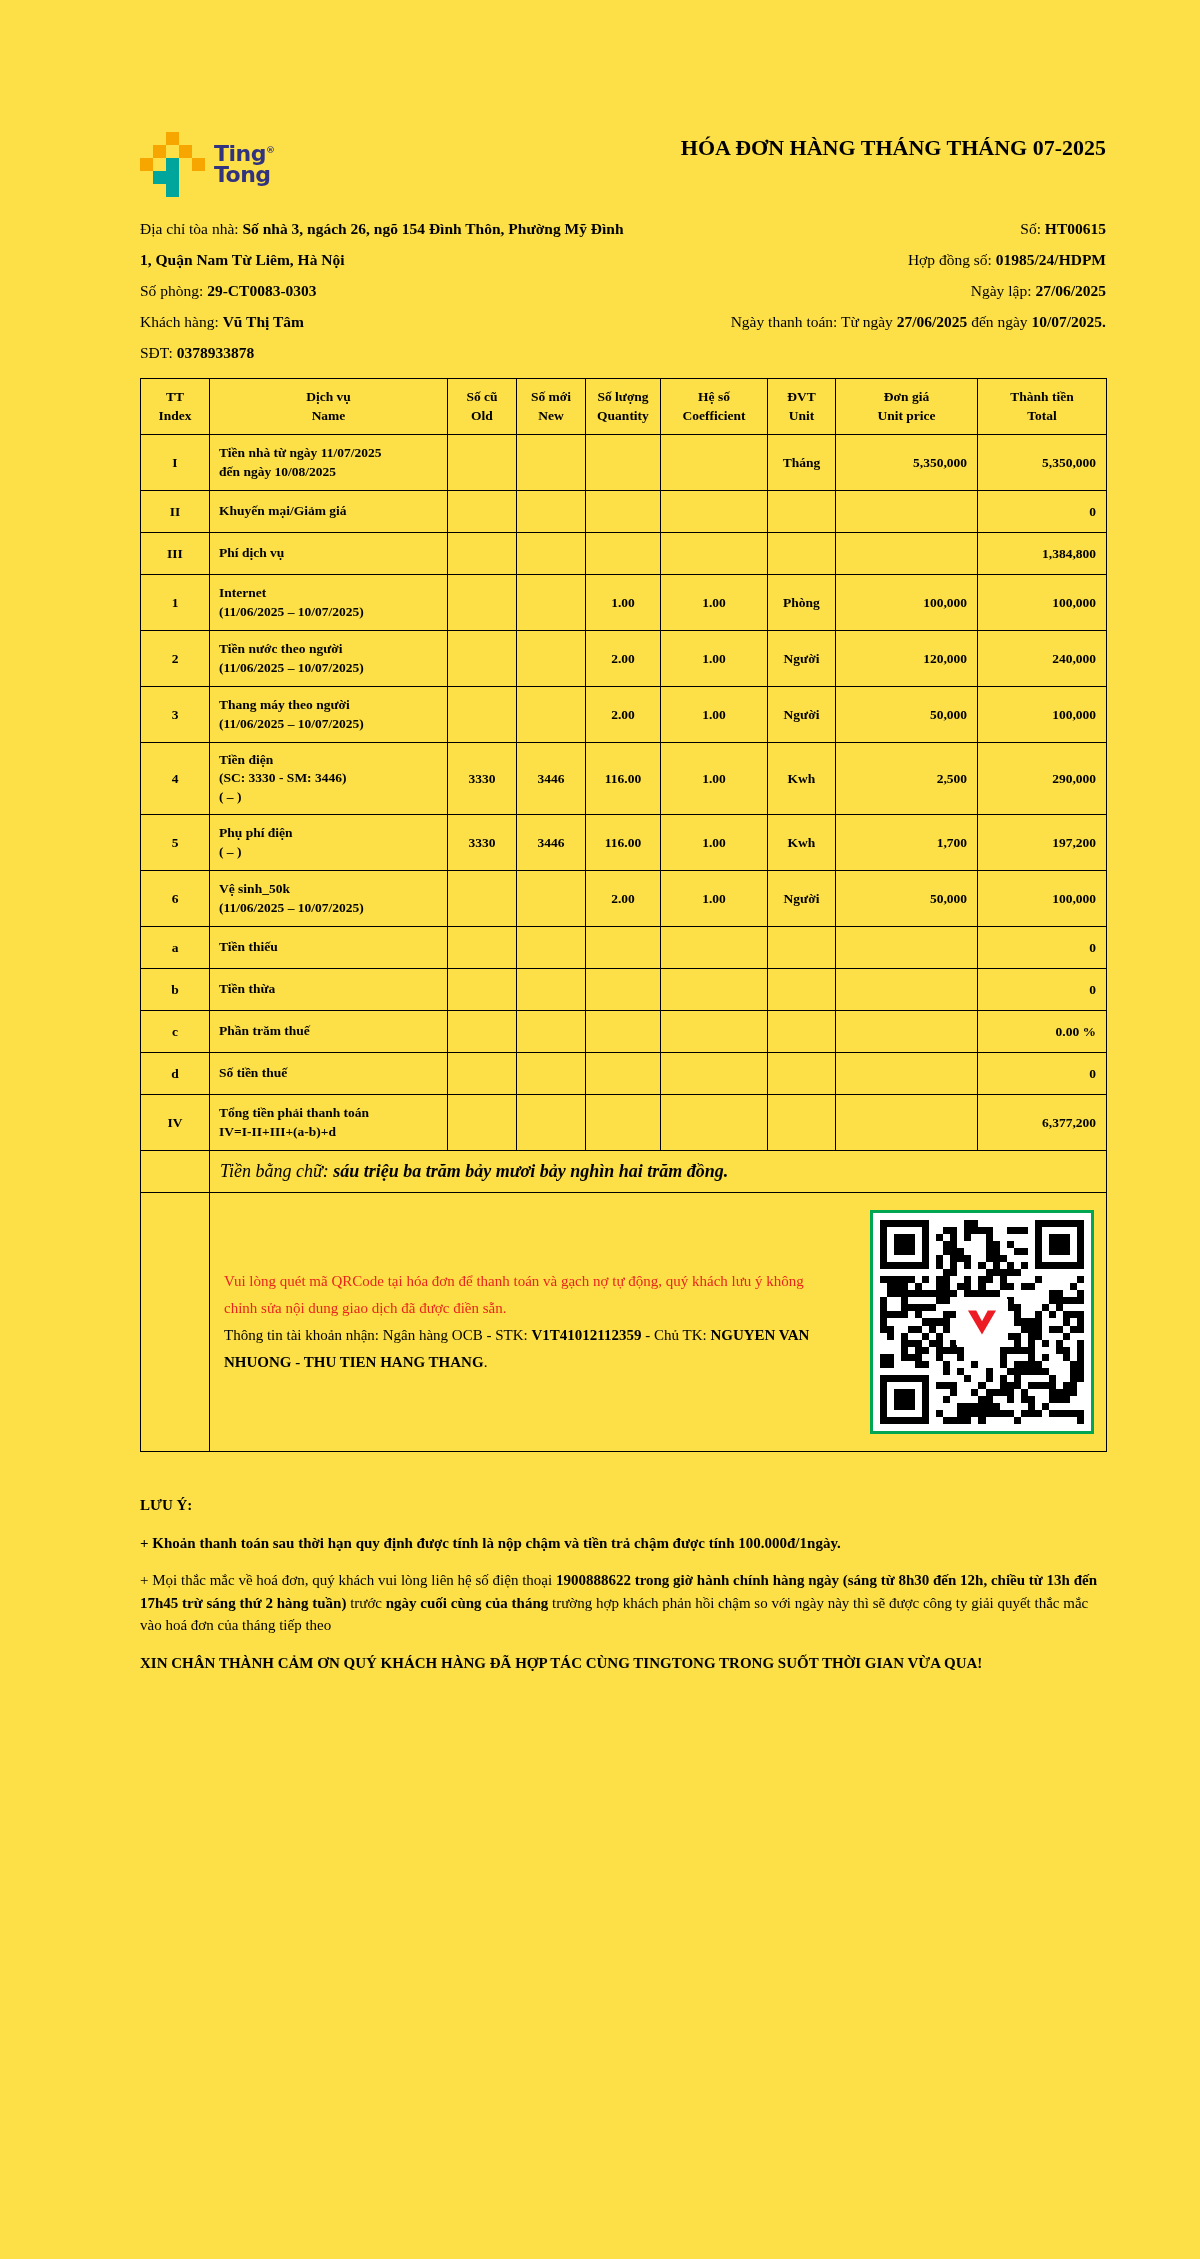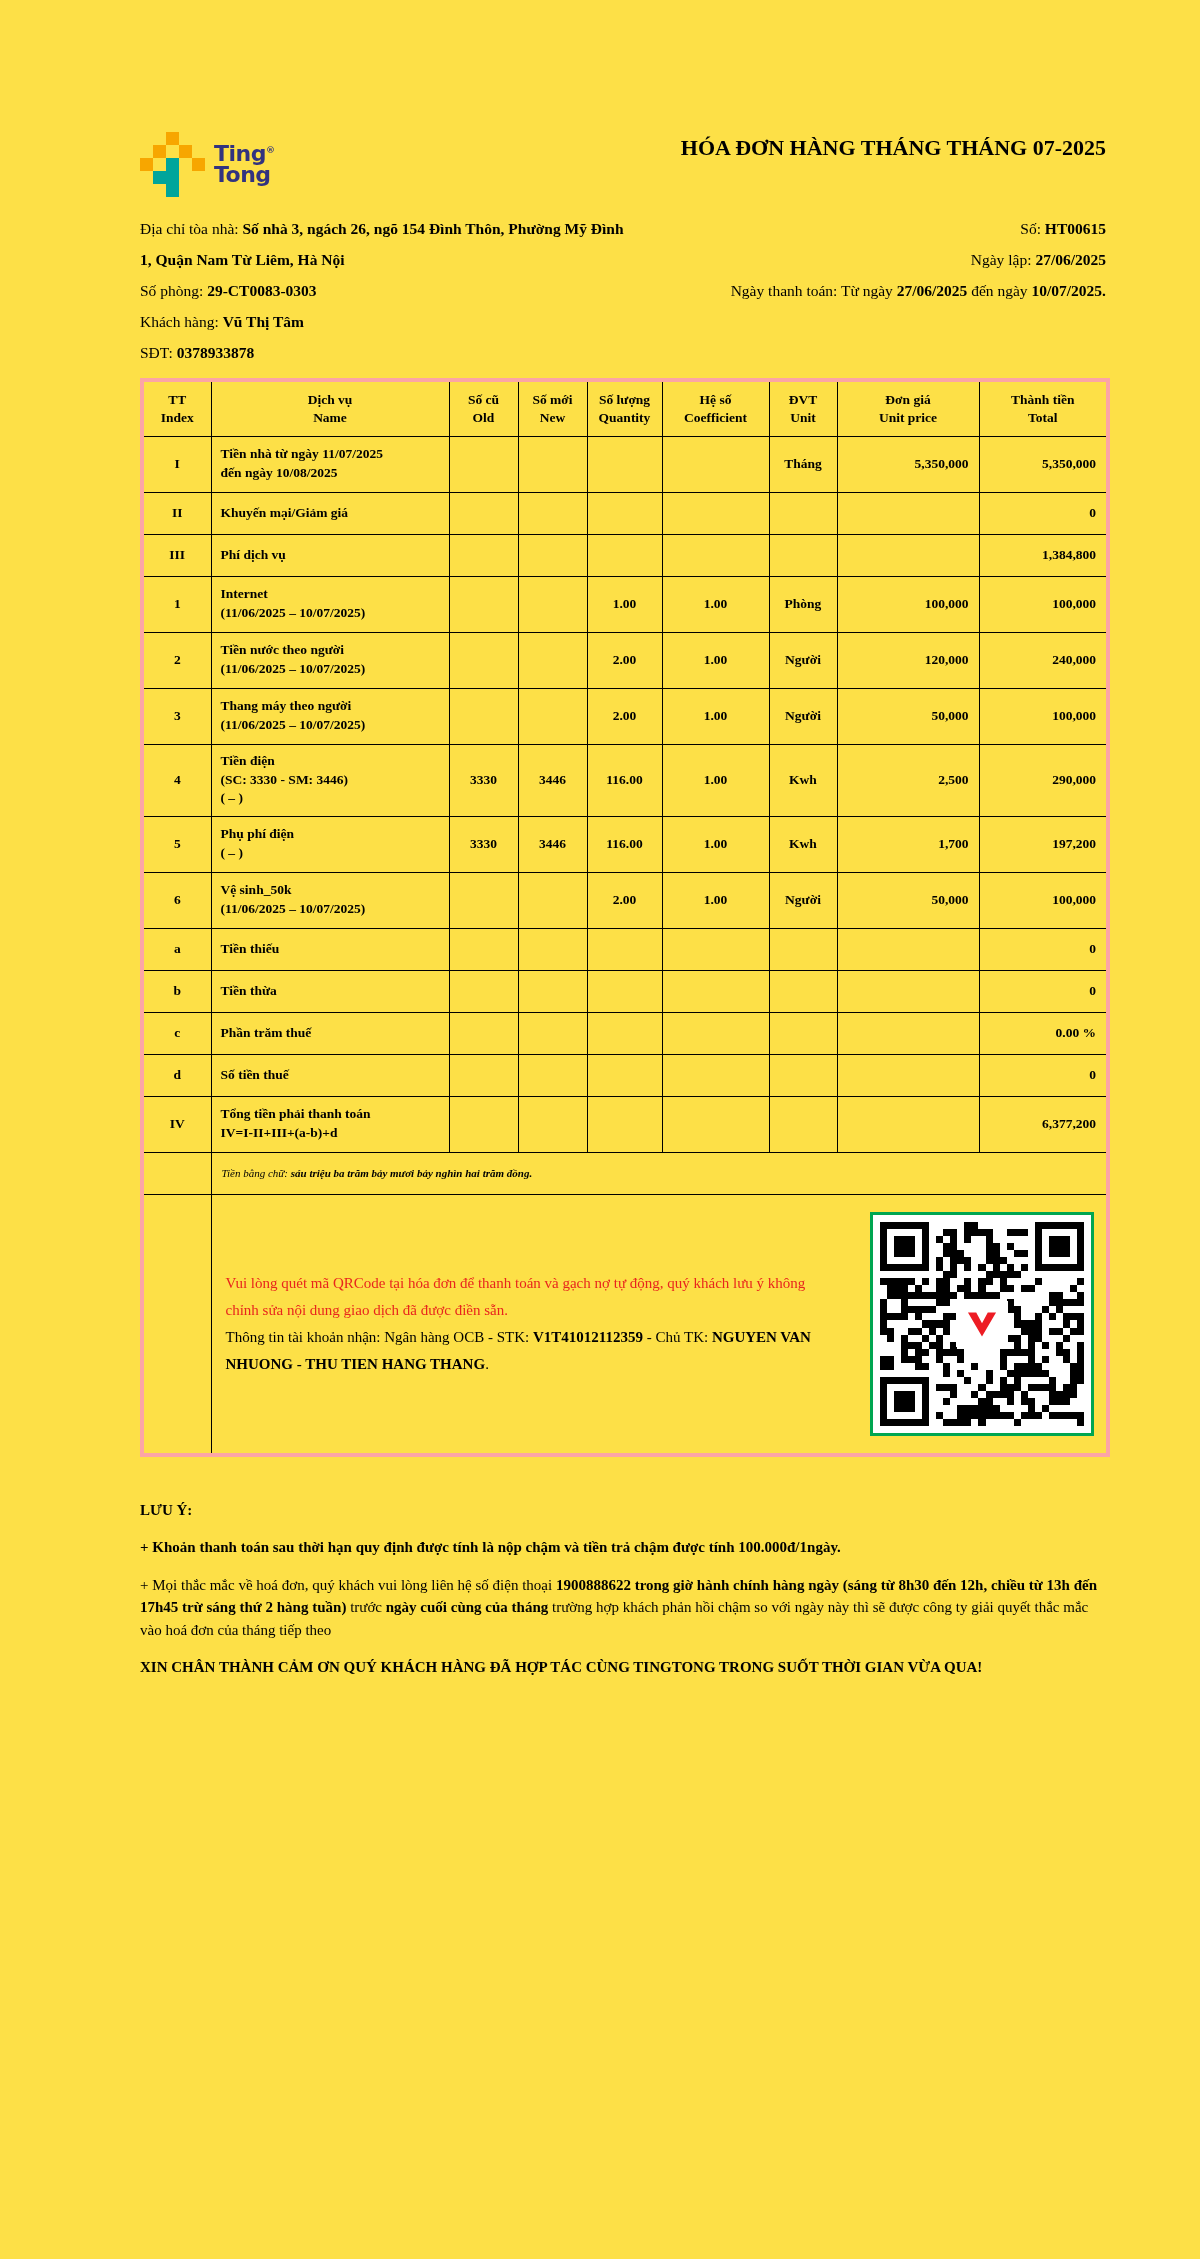--- a/index.html
+++ b/index.html
@@ -22,34 +22,34 @@
 
   
   .info { display:flex; justify-content:space-between; margin-top:16px; font-size:15.5px; }
   .info p { line-height:31px; }
   .info-left { width:490px; }
   .info-right { flex:1; text-align:right; }
   .b { font-weight:bold; }
 
   
   table { border-collapse:collapse; table-layout:fixed; width:100%; margin-top:10px;
-          border:4px solid #fca5a5; font-size:13.5px; }
+          border:1px solid #fca5a5; font-size:13.5px; }
   th, td { border:1px solid #000; font-weight:bold; vertical-align:middle; padding:4px 6px; }
   th { text-align:center; height:56px; line-height:1.35; }
   td { height:42px; }
   .c-idx { text-align:center; }
   .c-name { text-align:left; padding-left:9px; }
   .svc-line { line-height:1.38; }
   .svc-line:empty { display:none; }
   .c-num { text-align:center; }
   .c-money { text-align:right; padding-right:10px; }
   tr.tall td { height:56px; }
   tr.tall3 td { height:72px;margin-left:33px; }
 
-  .words-cell { font-weight:normal; font-style:italic; font-size:11px; padding-left:10px; height:34px; }
+  .words-cell { font-weight:normal; font-style:italic; font-size:18px; padding-left:10px; height:34px; }
   .words-cell .b { font-style:italic; }
 
   .qr-cell { padding:0; }
   .qr-wrap { display:flex; align-items:center; justify-content:space-between; padding:12px 12px 12px 14px; min-height:258px; }
   .pay-text { width:608px; font-weight:normal; font-size:15px; line-height:1.8; }
   .red-note { color:var(--note_red,#e8251d); margin-bottom:0; }
   .qr-box { width:224px; height:224px; border:3px solid var(--qr_green,#00a651); background:#fff;
             position:relative; display:flex; align-items:center; justify-content:center; flex:none; }
   .qr-box svg.qr { width:204px; height:204px; shape-rendering:crispEdges; fill:#000; }
   .qr-logo { position:absolute; left:50%; top:50%; transform:translate(-50%,-50%);
@@ -89,20 +89,21 @@
 
     <div class="info">
       <div class="info-left">
         <p><span>Địa chỉ tòa nhà: </span><span class="b">Số nhà 3, ngách 26, ngõ 154 Đình Thôn, Phường Mỹ Đình 1, Quận Nam Từ Liêm, Hà Nội</span></p>
         <p><span>Số phòng: </span><span class="b">29-CT0083-0303</span></p>
         <p><span>Khách hàng: </span><span class="b">Vũ Thị Tâm</span></p>
         <p><span>SĐT: </span><span class="b">0378933878</span></p>
       </div>
       <div class="info-right">
         <p><span>Số: </span><span class="b">HT00615</span></p>
+        <p><span>Hợp đồng số: </span><span class="b">01985/24/HDPM</span></p>
         <p><span>Ngày lập: </span><span class="b">27/06/2025</span></p>
         <p><span>Ngày thanh toán: Từ ngày </span><span class="b">27/06/2025</span><span> đến ngày </span><span class="b">10/07/2025.</span></p>
       </div>
     </div>
 
     <table>
       <colgroup>
         <col style="width:69px">
           <col style="width:238px">
           <col style="width:69px">

